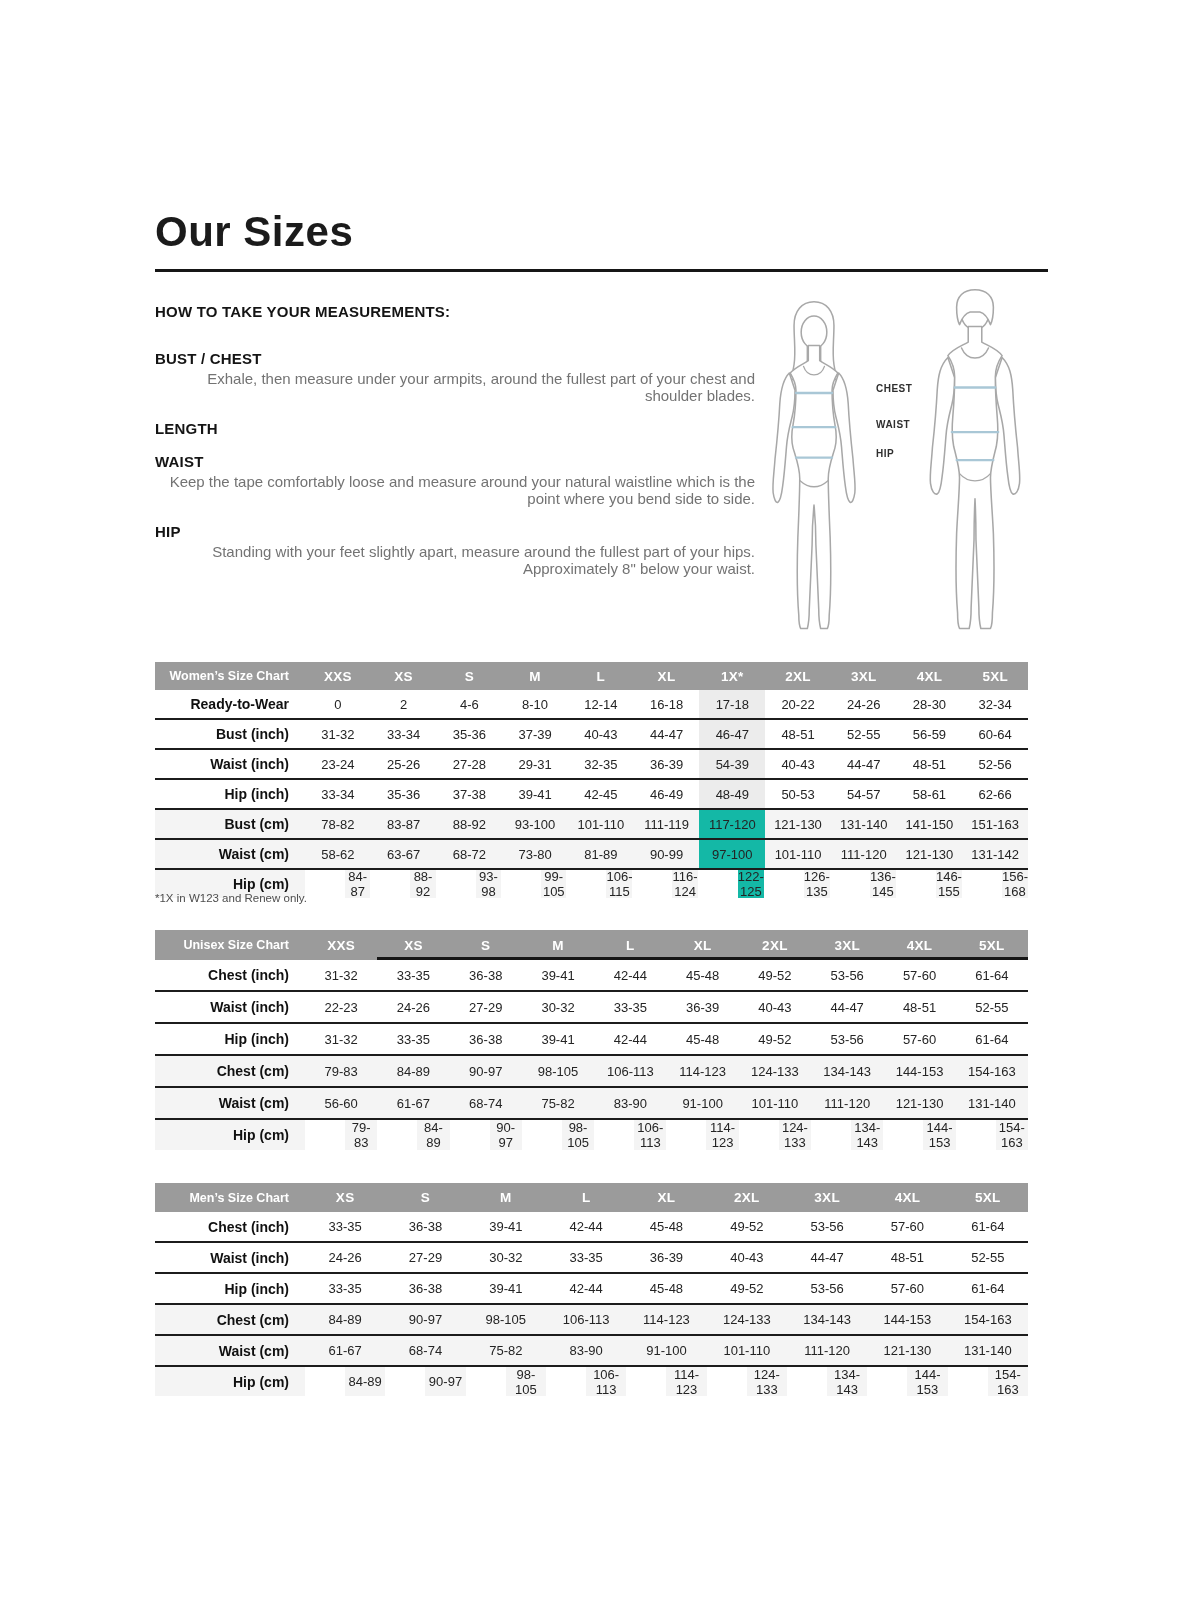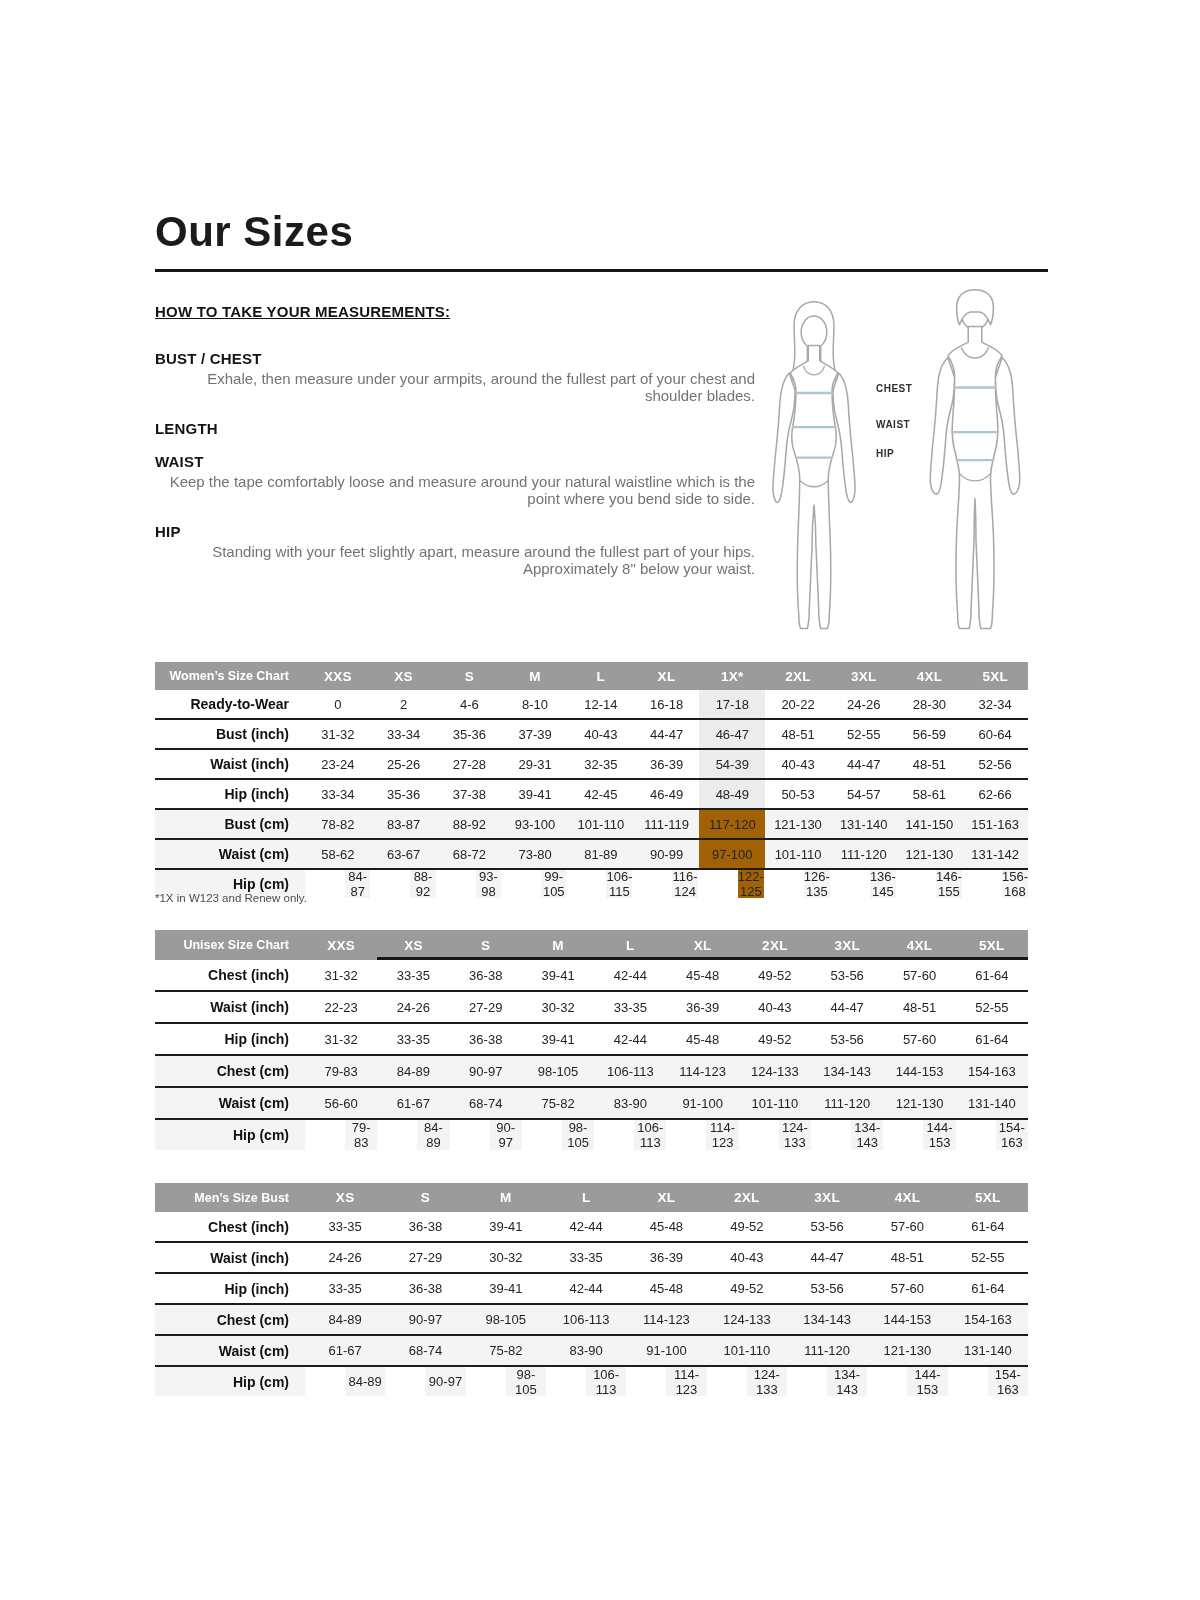--- a/index.html
+++ b/index.html
@@ -4,21 +4,21 @@
 <style>
   html,body{margin:0;padding:0;background:#fff;}
   .page{position:relative;width:1200px;height:1600px;background:#ffffff;overflow:hidden;
         font-family:"Liberation Sans","DejaVu Sans",sans-serif;color:#222;}
   
   .page-title{position:absolute;left:155px;top:208px;font-size:42px;font-weight:800;
               color:#1b1b1b;letter-spacing:.5px;margin:0;}
   .title-rule{position:absolute;left:155px;top:269px;width:893px;height:3px;background:#161616;}
   
   .intro{position:absolute;left:155px;top:303px;width:600px;}
-  .intro-heading{font-size:15px;font-weight:700;color:#141414;margin:0 0 30px 0;letter-spacing:.2px;text-decoration:underline;}
+  .intro-heading{font-size:15px;font-weight:700;color:#141414;margin:0 0 30px 0;letter-spacing:.2px;}
   .m-section{margin:0 0 16px 0;}
   .m-heading{font-size:15px;font-weight:700;color:#141414;margin:0 0 3px 0;letter-spacing:.2px;}
   .m-body{font-size:15px;line-height:17px;color:#737373;margin:0;text-align:right;}
   
   .figure{position:absolute;}
   #figure-woman{left:766px;top:298px;width:96px;height:342px;}
   #figure-man{left:912px;top:284px;width:126px;height:358px;}
   .fig-label{position:absolute;left:876px;font-size:10px;font-weight:700;color:#2f2f2f;letter-spacing:.5px;}
   #label-chest{top:383px;} #label-waist{top:419px;} #label-hip{top:448px;}
   
@@ -29,21 +29,21 @@
   .st-header{background:#9b9b9b;color:#fff;}
   .st-title{width:150px;text-align:right;padding-right:16px;font-size:12.5px;font-weight:700;box-sizing:border-box;}
   .st-col{flex:1;text-align:center;font-size:13.5px;font-weight:700;letter-spacing:.3px;}
   .st-header .hrule{box-shadow:inset 0 -3px 0 #161616;height:100%;display:flex;align-items:center;justify-content:center;}
   .st-label{width:150px;text-align:right;padding-right:16px;font-size:14px;font-weight:700;color:#101010;box-sizing:border-box;height:100%;display:flex;align-items:center;justify-content:flex-end;}
   .st-cell{flex:1;text-align:center;font-size:13px;color:#242424;height:100%;display:flex;align-items:center;justify-content:center;}
   .st-data{border-bottom:2px solid #1c1c1c;}
   .st-data:last-child{border-bottom:none;gap:40px;}
   .st-cell.hl{background:#ececec;}
   .st-data.shade .st-cell,.st-data.shade .st-label{background:#f4f4f4;}
-  .st-data.shade .st-cell.hl{background:#a16207;}
+  .st-data.shade .st-cell.hl{background:#14b8a6;}
   .footnote{position:absolute;left:155px;top:892px;width:873px;
             font-size:11.5px;color:#4d4d4d;}
   svg .outline{fill:#ffffff;stroke:#a8a8a8;stroke-width:1.6;stroke-linejoin:round;stroke-linecap:round;}
   svg .detail{fill:none;stroke:#a8a8a8;stroke-width:1.4;stroke-linecap:round;}
   svg .measure{fill:none;stroke:#a9c7d6;stroke-width:2.4;stroke-linecap:round;}
 </style>
 </head>
 <body>
 
 <div class="page">
@@ -304,21 +304,21 @@
         <div class="st-cell">106-113</div>
         <div class="st-cell">114-123</div>
         <div class="st-cell">124-133</div>
         <div class="st-cell">134-143</div>
         <div class="st-cell">144-153</div>
         <div class="st-cell">154-163</div>
       </div>
     </div>
   <div class="size-table t-mens" id="table-mens">
       <div class="st-row st-header">
-        <div class="st-title">Men’s Size Bust</div>
+        <div class="st-title">Men’s Size Chart</div>
         <div class="st-col">XS</div>
         <div class="st-col">S</div>
         <div class="st-col">M</div>
         <div class="st-col">L</div>
         <div class="st-col">XL</div>
         <div class="st-col">2XL</div>
         <div class="st-col">3XL</div>
         <div class="st-col">4XL</div>
         <div class="st-col">5XL</div>
       </div>

